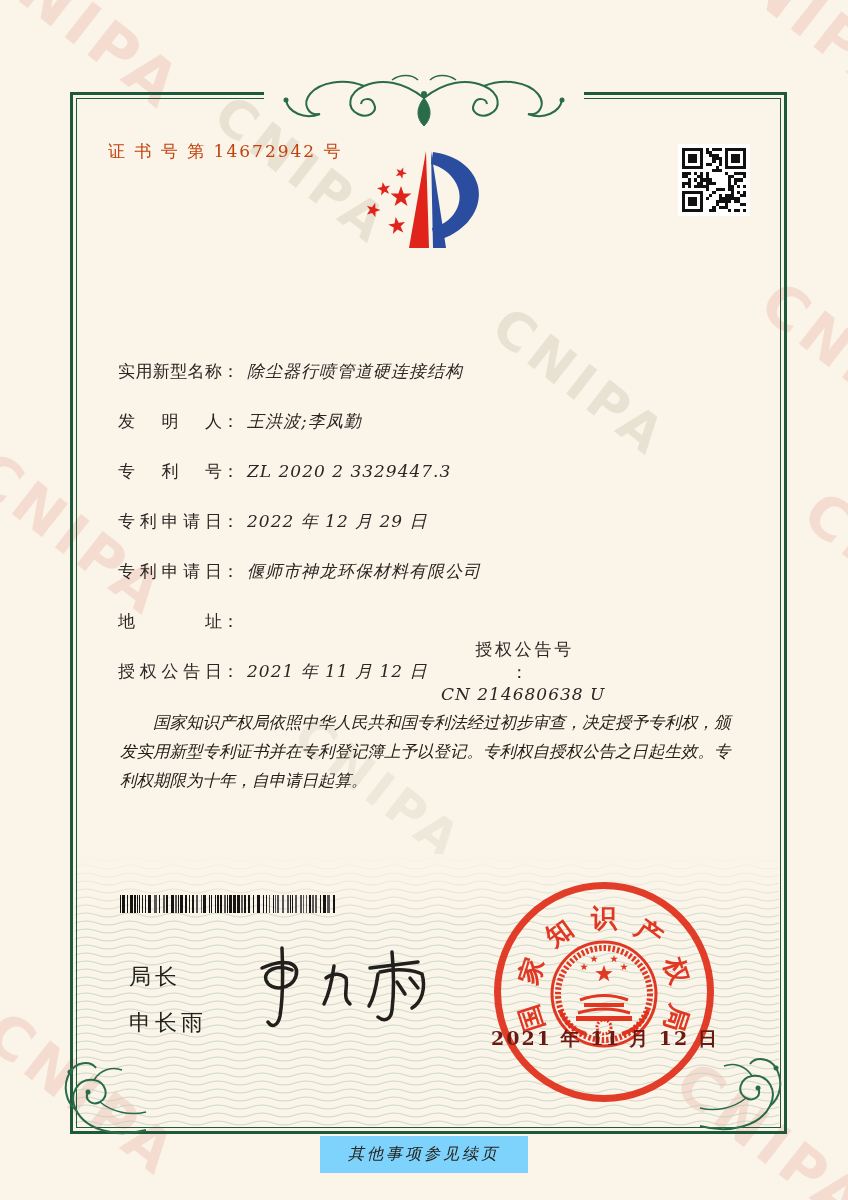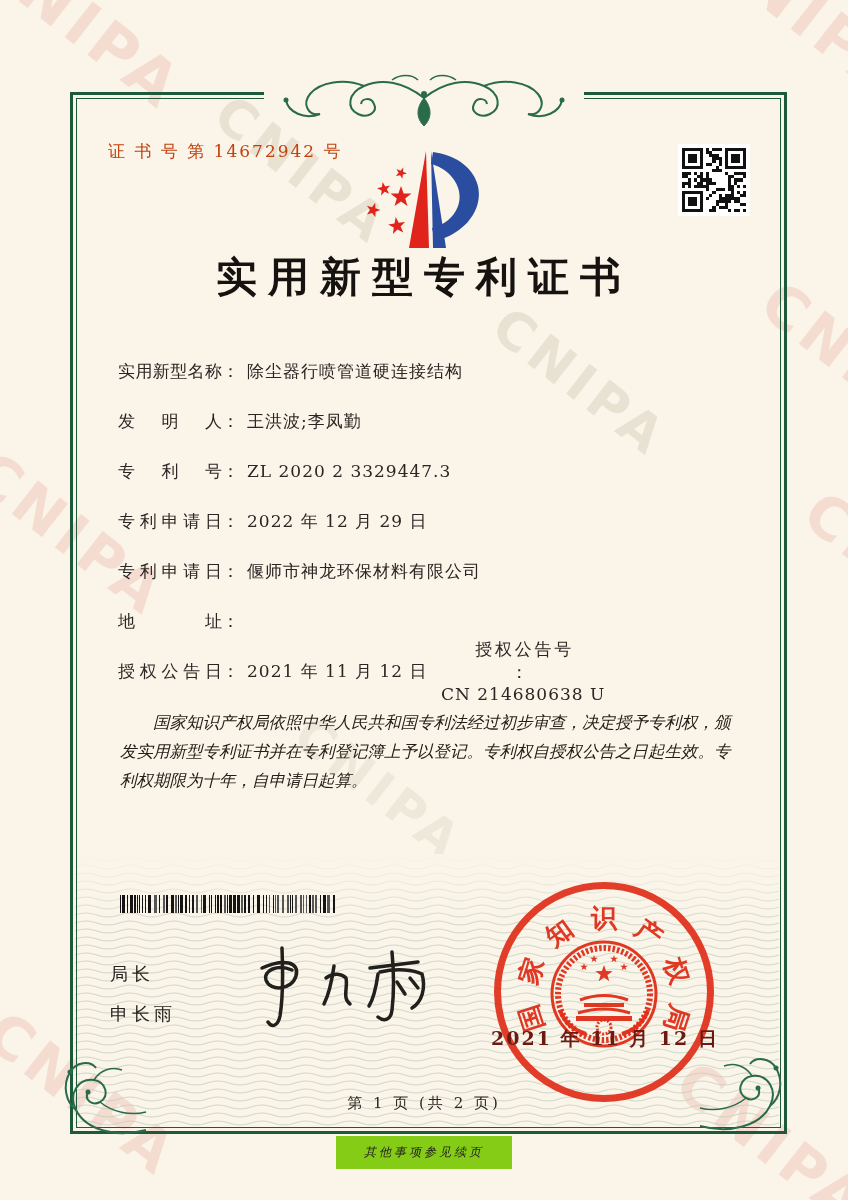--- a/index.html
+++ b/index.html
@@ -45,52 +45,52 @@
   .qr-wrap svg{position:absolute;left:4px;top:4px;}
   .title{position:absolute;left:0;top:250px;width:848px;text-align:center;z-index:3;
       font-size:41px;font-weight:bold;letter-spacing:11px;color:#151210;}
 
   
   .fields{position:absolute;left:118px;top:346px;width:640px;z-index:3;}
   .field-row{position:relative;height:50px;display:flex;align-items:center;
       font-size:17px;color:#2a2623;}
   .flabel{display:inline-block;width:104px;text-align:justify;text-align-last:justify;}
   .colon{margin-right:8px;}
-  .fvalue{letter-spacing:1px;}
+  .fvalue{letter-spacing:1px;font-style:italic;}
   .pair2{position:absolute;left:323px;display:flex;align-items:center;flex-direction:column;}
   .pair2 .flabel{width:96px;}
 
   
   .body-text{position:absolute;left:108px;top:696px;width:638px;z-index:3;
       font-size:16.5px;line-height:29px;color:#242019;font-style:italic;}
   .body-text p{margin:12px;text-indent:33px;}
 
   
   .barcode{position:absolute;left:120px;top:895px;z-index:3;}
 
   
-  .signer{position:absolute;left:110px;top:962px;z-index:3;font-size:18px;color:#26221e;}
+  .signer{position:absolute;left:129px;top:962px;z-index:3;font-size:22px;color:#26221e;}
   .signer div{margin-bottom:16px;letter-spacing:4px;}
   .sig-script{position:absolute;left:242px;top:938px;z-index:3;}
 
   
   .seal{position:absolute;left:494px;top:882px;width:220px;height:220px;z-index:3;}
   .seal-ring{position:absolute;left:0;top:0;right:0;bottom:0;border:7px solid rgba(223,45,24,0.92);
       border-radius:50%;}
   .seal-char{position:absolute;left:50%;top:50%;font-size:26px;font-weight:bold;
       color:rgba(223,45,24,0.95);width:26px;margin-left:-13px;margin-top:-15px;text-align:center;}
   .seal-emblem{position:absolute;left:50%;top:51%;transform:translate(-50%,-50%);}
   .seal-date{position:absolute;left:470px;top:1026px;width:270px;text-align:center;z-index:4;
       font-size:19px;font-weight:bold;letter-spacing:2px;color:#6b1911;}
 
   
   .page-info{position:absolute;left:0;top:1094px;width:848px;text-align:center;z-index:3;
       font-size:15px;letter-spacing:3px;color:#2a2623;}
   .cont-box{position:absolute;left:50%;top:1136px;transform:translateX(-50%);z-index:3;
-      background:#84cc16;padding:8px 28px;font-size:12px;letter-spacing:3px;color:#26221e;
+      background:#7dd3fc;padding:8px 28px;font-size:16px;letter-spacing:3px;color:#26221e;
       font-style:italic;}
 </style>
 </head>
 <body>
 
 <div class="page">
 
   <div class="wm wm-pink wm1">CNIPA</div>
   <div class="wm wm-pink wm2">CNIPA</div>
   <div class="wm wm-gray wm3">CNIPA</div>
@@ -327,21 +327,20 @@
         <rect x="2" y="2" width="3" height="3" fill="#111"></rect>
         <rect x="14" y="0" width="7" height="7" fill="#111"></rect>
         <rect x="15" y="1" width="5" height="5" fill="#fff"></rect>
         <rect x="16" y="2" width="3" height="3" fill="#111"></rect>
         <rect x="0" y="14" width="7" height="7" fill="#111"></rect>
         <rect x="1" y="15" width="5" height="5" fill="#fff"></rect>
         <rect x="2" y="16" width="3" height="3" fill="#111"></rect>
       </svg>
   </div>
 
-  <div class="title">实用新型专利证书</div>
 
   <div class="fields">
     <div class="field-row">
       <span class="flabel">实用新型名称</span>
         <span class="colon">：</span>
       <span class="fvalue">除尘器行喷管道硬连接结构</span>
     </div>
     <div class="field-row">
       <span class="flabel">发明人</span>
         <span class="colon">：</span>
@@ -492,16 +491,15 @@
       <path d="M60.0,31.0L62.1,37.1L68.6,37.2L63.4,41.1L65.3,47.3L60.0,43.6L54.7,47.3L56.6,41.1L51.4,37.2L57.9,37.1Z"></path>
           <path d="M40.0,29.0L40.9,31.7L43.8,31.8L41.5,33.5L42.4,36.2L40.0,34.6L37.6,36.2L38.5,33.5L36.2,31.8L39.1,31.7Z"></path>
           <path d="M50.0,21.0L50.9,23.7L53.8,23.8L51.5,25.5L52.4,28.2L50.0,26.6L47.6,28.2L48.5,25.5L46.2,23.8L49.1,23.7Z"></path>
           <path d="M70.0,21.0L70.9,23.7L73.8,23.8L71.5,25.5L72.4,28.2L70.0,26.6L67.6,28.2L68.5,25.5L66.2,23.8L69.1,23.7Z"></path>
           <path d="M80.0,29.0L80.9,31.7L83.8,31.8L81.5,33.5L82.4,36.2L80.0,34.6L77.6,36.2L78.5,33.5L76.2,31.8L79.1,31.7Z"></path>
         </g>
     </svg>
   </div>
   <div class="seal-date">2021 年 11 月 12 日</div>
 
-  <div class="page-info">第 1 页 (共 2 页)</div>
   <div class="cont-box">其他事项参见续页</div>
 
 </div>
 
 </body></html>

